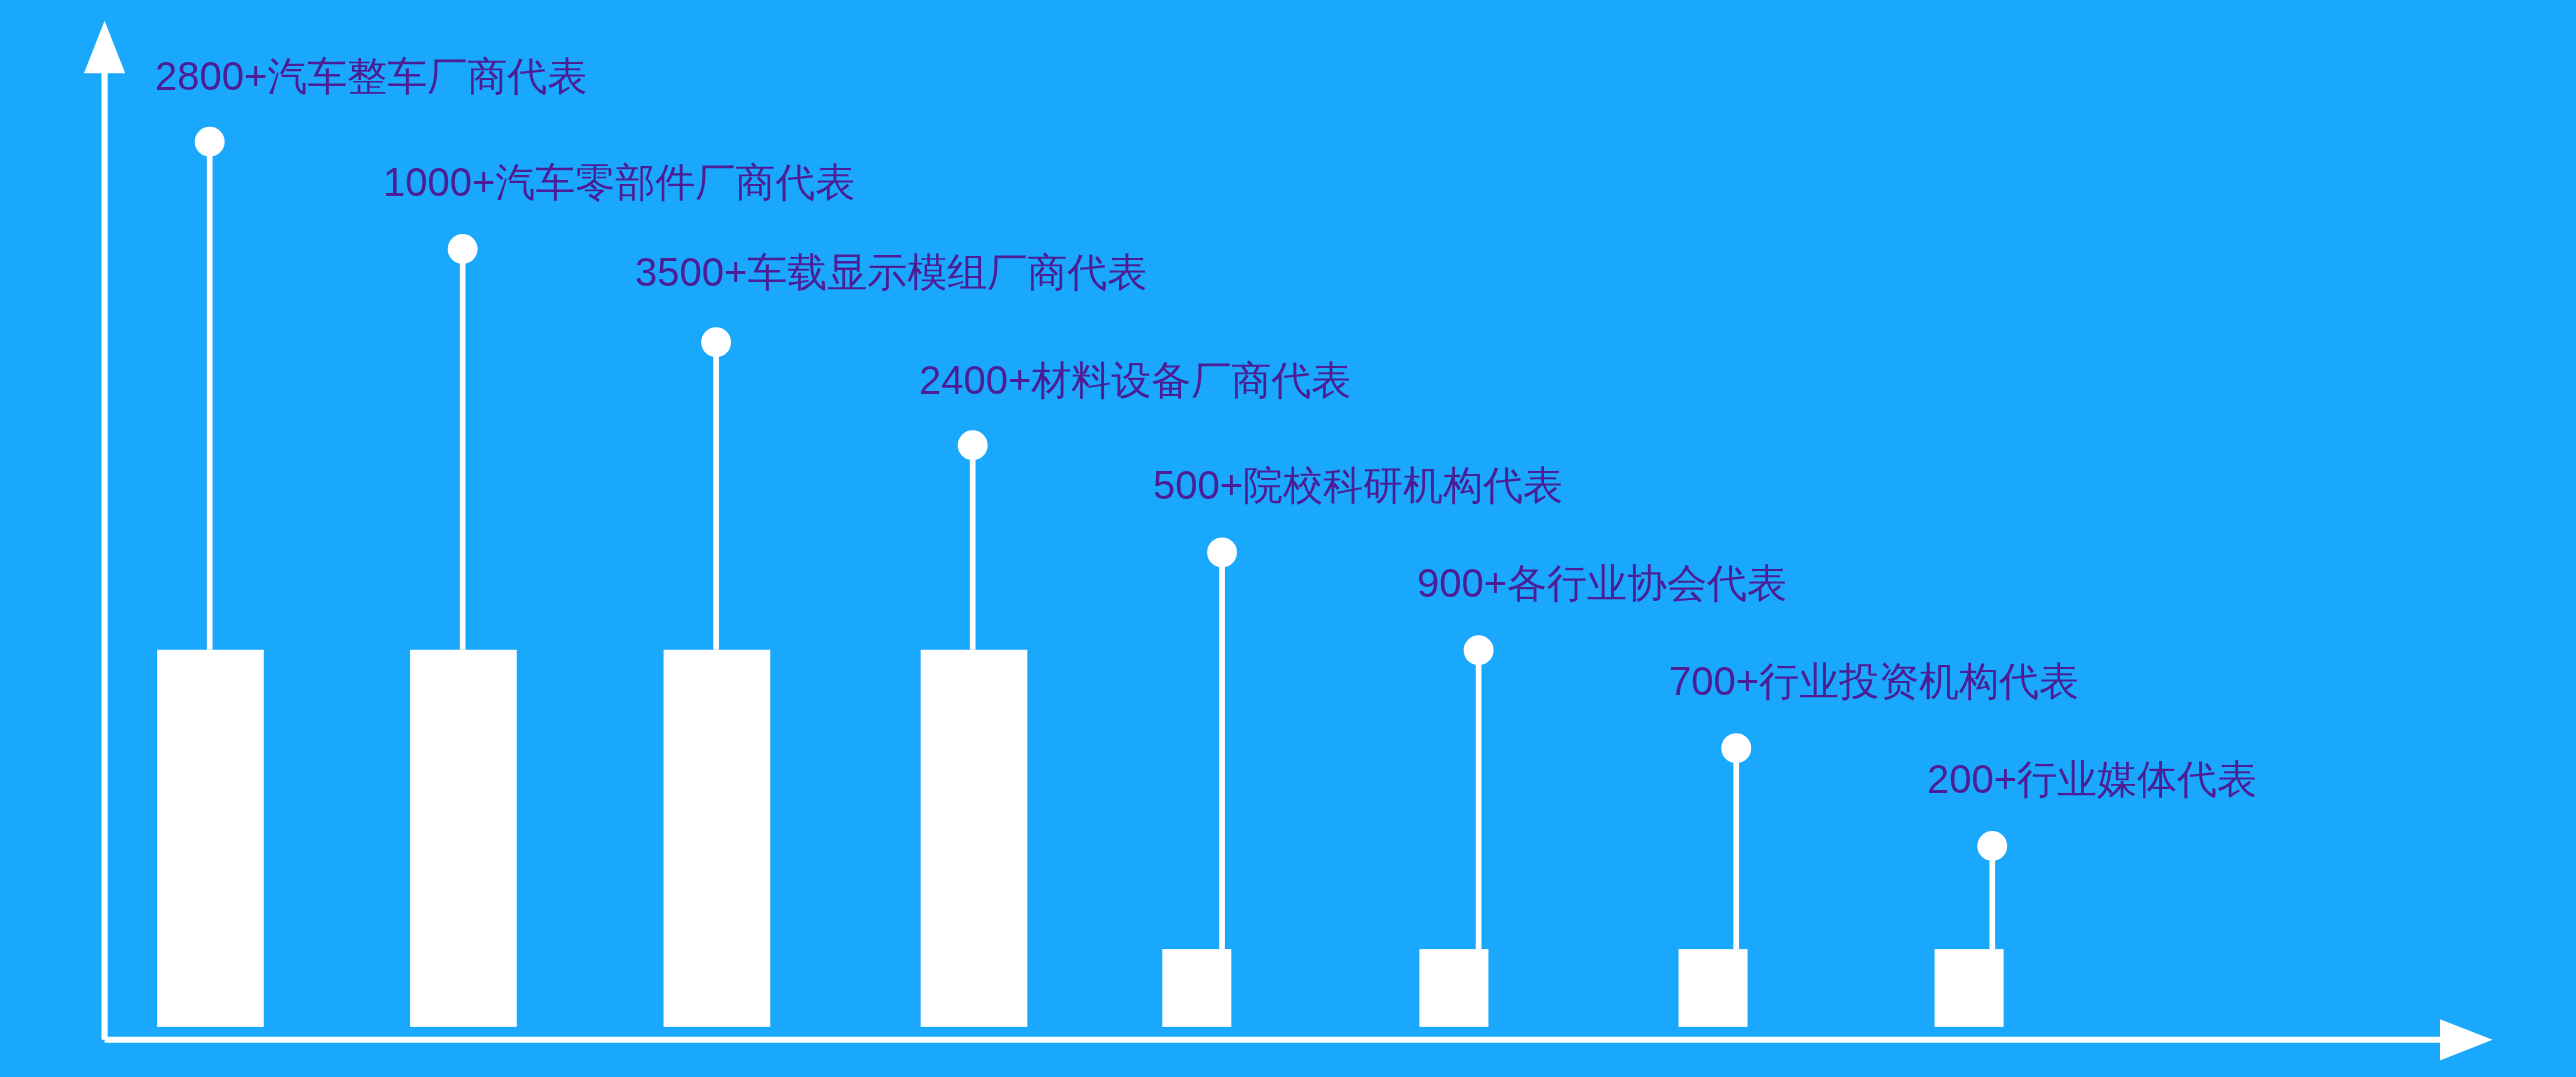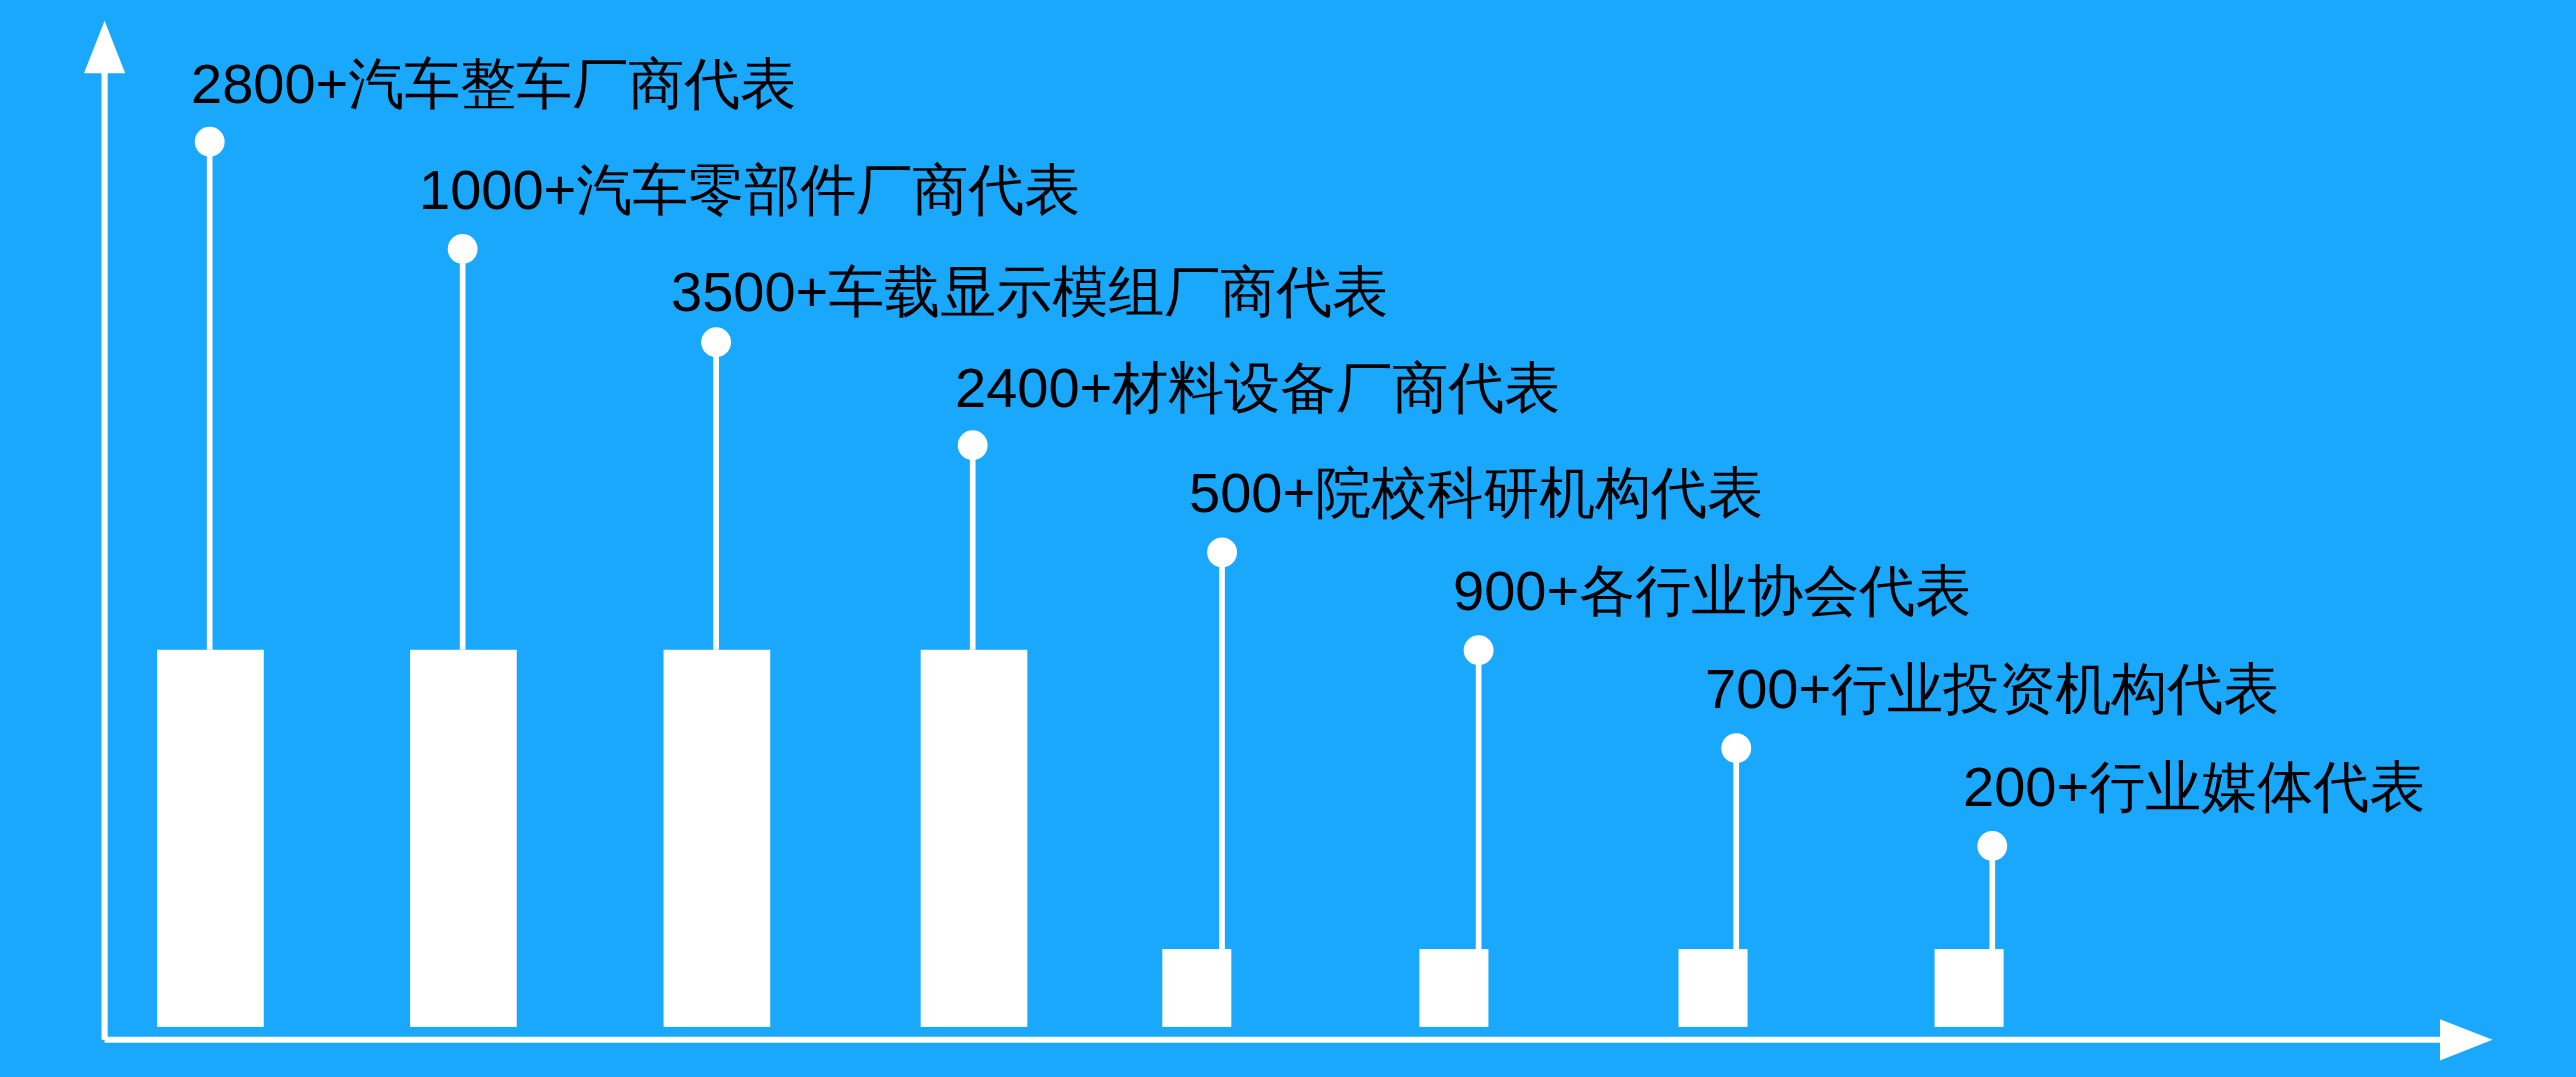--- a/index.html
+++ b/index.html
@@ -10,27 +10,26 @@
   #stage{
     position:relative;width:2576px;height:1078px;
     background:#1aa8fd;
   }
   #stage svg.layer{
     position:absolute;left:0;top:0;width:2576px;height:1078px;
     display:block;
   }
   .lbl{
     position:absolute;
-    color:#000000;
-    font-size:56px;
+    color:#4c1d95;
+    font-size:40px;
     line-height:1;
     white-space:nowrap;
     letter-spacing:0px;
     font-family:"Liberation Sans","DejaVu Sans",sans-serif;
-    margin-left:36px;
   }
 </style>
 </head>
 <body>
 
 <div id="stage">
 
   <svg class="layer" viewBox="0 0 5000 2092" xmlns="http://www.w3.org/2000/svg">
 
     <g>
@@ -67,21 +66,21 @@
         <line x1="3370" y1="1452" x2="3370" y2="1842" stroke="#ffffff" stroke-width="11"></line>
         <circle cx="3370" cy="1452" r="29" fill="#ffffff"></circle>
         <line x1="3867" y1="1642" x2="3867" y2="1842" stroke="#ffffff" stroke-width="11"></line>
         <circle cx="3867" cy="1642" r="29" fill="#ffffff"></circle>
       </g>
   </svg>
 
   <div id="labels-layer">
       <div class="lbl" style="left: 155px; top: 56px;">2800+汽车整车厂商代表</div>
       <div class="lbl" style="left: 383px; top: 162px;">1000+汽车零部件厂商代表</div>
-      <div class="lbl" style="left: 635px; top: 264px;">3500+车载显示模组厂商代表</div>
+      <div class="lbl" style="left: 635px; top: 252px;">3500+车载显示模组厂商代表</div>
       <div class="lbl" style="left: 919px; top: 360px;">2400+材料设备厂商代表</div>
       <div class="lbl" style="left: 1153px; top: 465px; text-align: center;">500+院校科研机构代表</div>
       <div class="lbl" style="left: 1417px; top: 563px;">900+各行业协会代表</div>
       <div class="lbl" style="left: 1669px; top: 661px;">700+行业投资机构代表</div>
       <div class="lbl" style="left: 1927px; top: 759px;">200+行业媒体代表</div>
     </div>
 
 </div>
 
 

